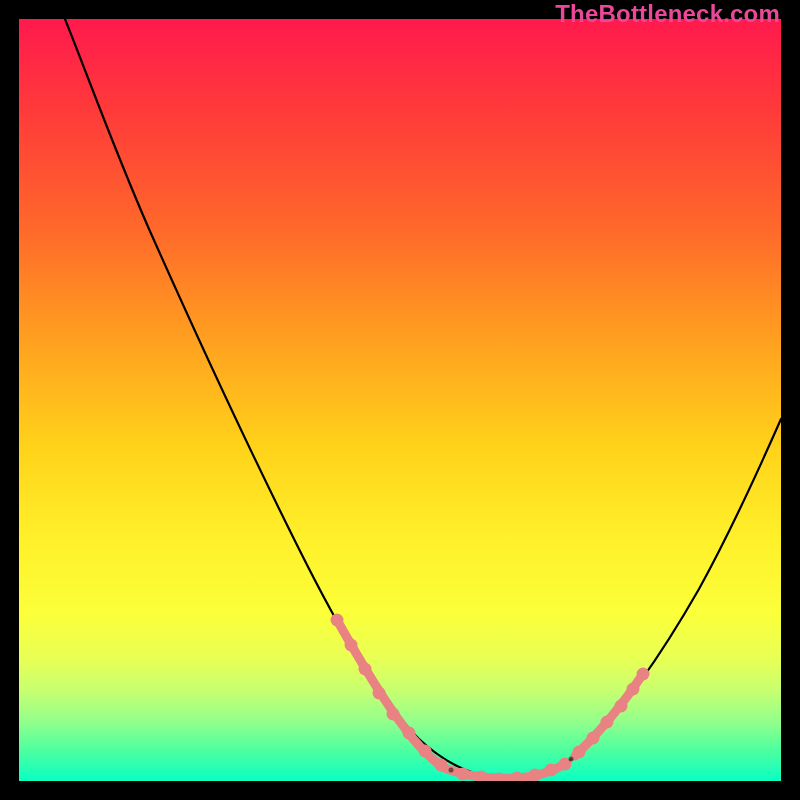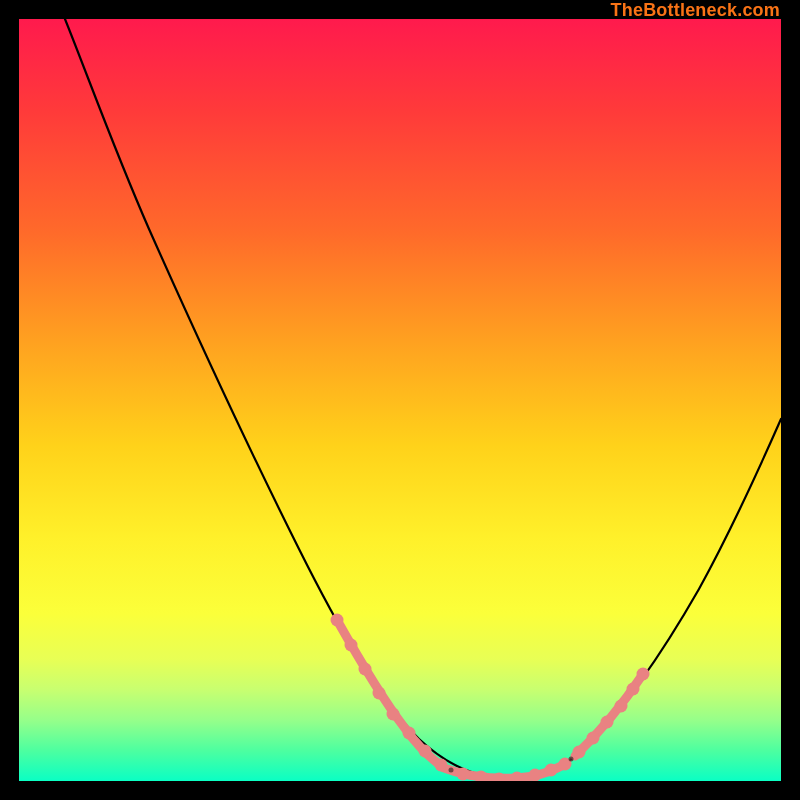--- a/index.html
+++ b/index.html
@@ -30,23 +30,23 @@
       #96ff8a 92%,
       #4dffa0 96%,
       #0affc4 100%
     );
   }
   .attribution {
     position: absolute;
     top: 0px;
     right: 20px;
     font-family: Arial, Helvetica, sans-serif;
-    font-size: 18px;
+    font-size: 24px;
     font-weight: 600;
-    color: #f97316;
+    color: #ec4899;
     letter-spacing: 0.2px;
   }
   svg.curve {
     position: absolute;
     left: 0;
     top: 0;
     width: 762px;
     height: 762px;
   }
   .curve-line {

